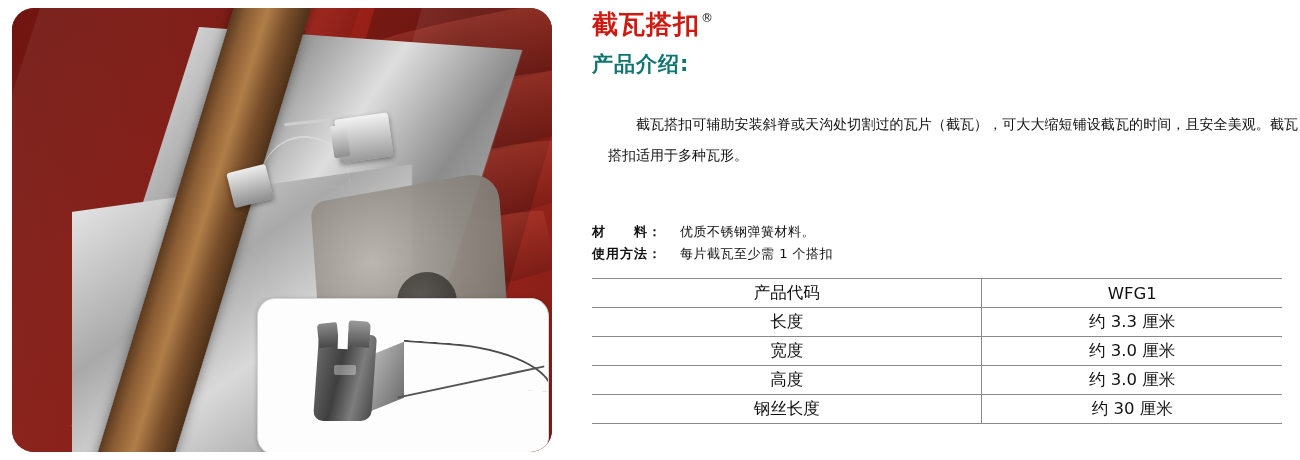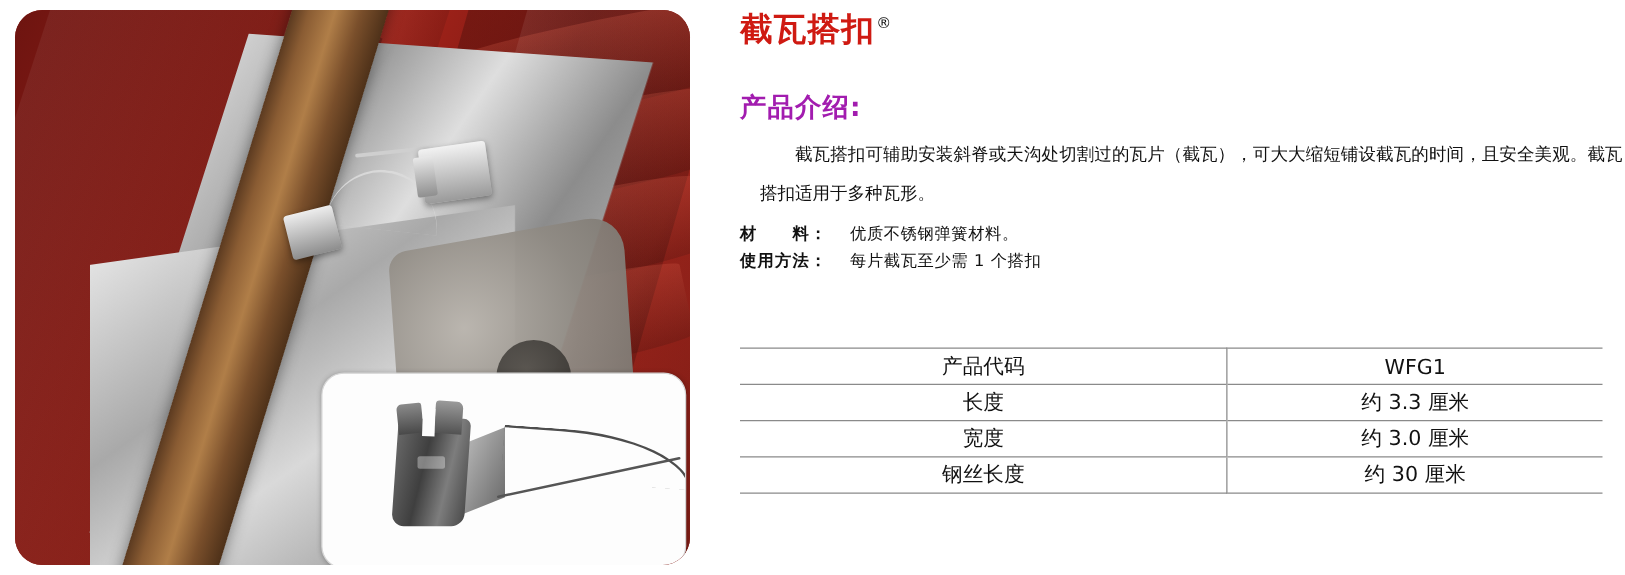--- a/index.html
+++ b/index.html
@@ -288,25 +288,25 @@
     font-family: "DejaVu Sans", sans-serif;
     font-size: 12px;
     color: #111;
     margin-left: 1px;
     margin-top: 1px;
   }
 
   .section-head {
     position: absolute;
     left: 0;
-    top: 72px;
+    top: 50px;
     font-family: "DejaVu Sans", sans-serif;
     font-size: 21px;
     font-weight: bold;
-    color: #a21caf;
+    color: #0f766e;
     letter-spacing: 1px;
   }
 
   .para {
     position: absolute;
     left: 16px;
     top: 110px;
     width: 690px;
     font-family: Liberation Mono, monospace;
     font-size: 14px;
@@ -330,21 +330,21 @@
   .spec-line.l2 { top: 200px; }
   .spec-key {
     font-weight: bold;
     letter-spacing: 1px;
   }
   .spec-key.wide {
     display: inline-block;
     width: 86px;
     letter-spacing: 1px;
   }
-  .spec-val { margin-left: 2px; letter-spacing: .5px; }
+  .spec-val { margin-left: 2px; letter-spacing: .5px; margin-top: 45px; }
 
   
   .spec-table {
     position: absolute;
     left: 0;
     top: 278px;
     width: 690px;
     border-collapse: collapse;
     font-family: "DejaVu Sans", sans-serif;
     font-size: 16.5px;
@@ -435,20 +435,24 @@
         </tr>
         <tr>
           <td class="left-cell">长度</td>
           <td class="right-cell">约 3.3 厘米</td>
         </tr>
         <tr>
           <td class="left-cell">宽度</td>
           <td class="right-cell">约 3.0 厘米</td>
         </tr>
         <tr>
+          <td class="left-cell">高度</td>
+          <td class="right-cell">约 3.0 厘米</td>
+        </tr>
+        <tr>
           <td class="left-cell">钢丝长度</td>
           <td class="right-cell">约 30 厘米</td>
         </tr>
       </tbody>
     </table>
 
   </div>
 </div>
 
 </body></html>

